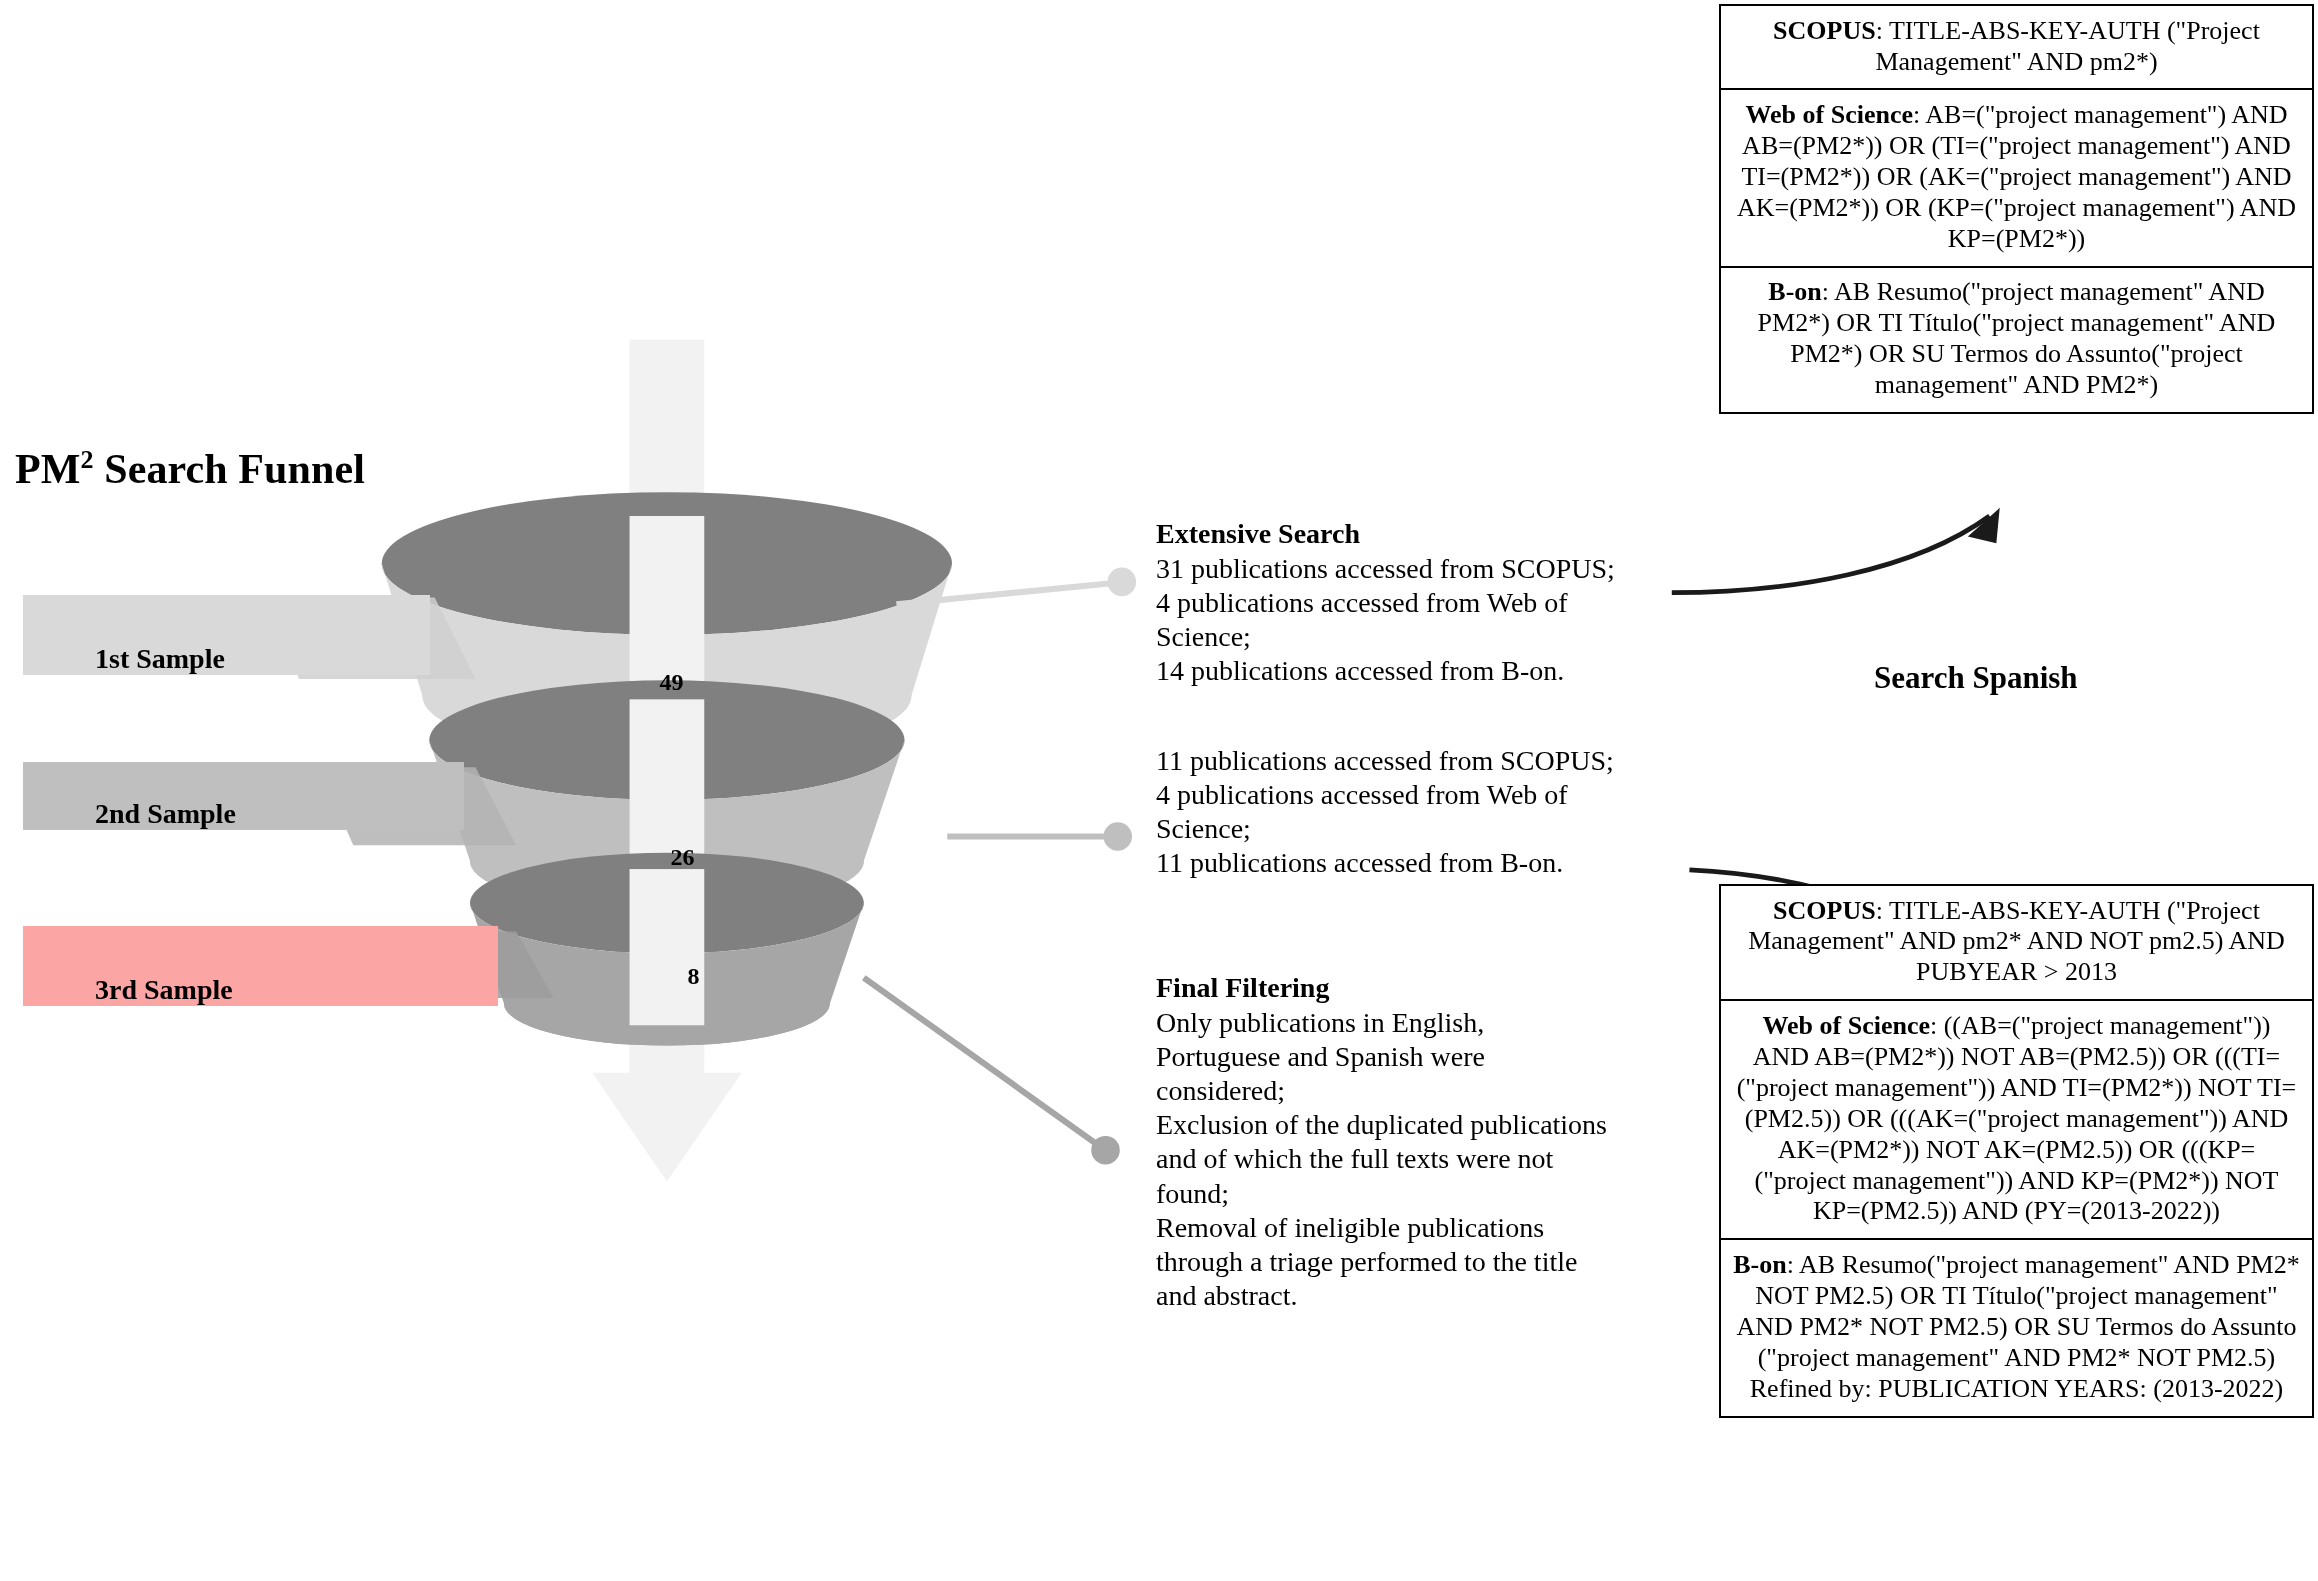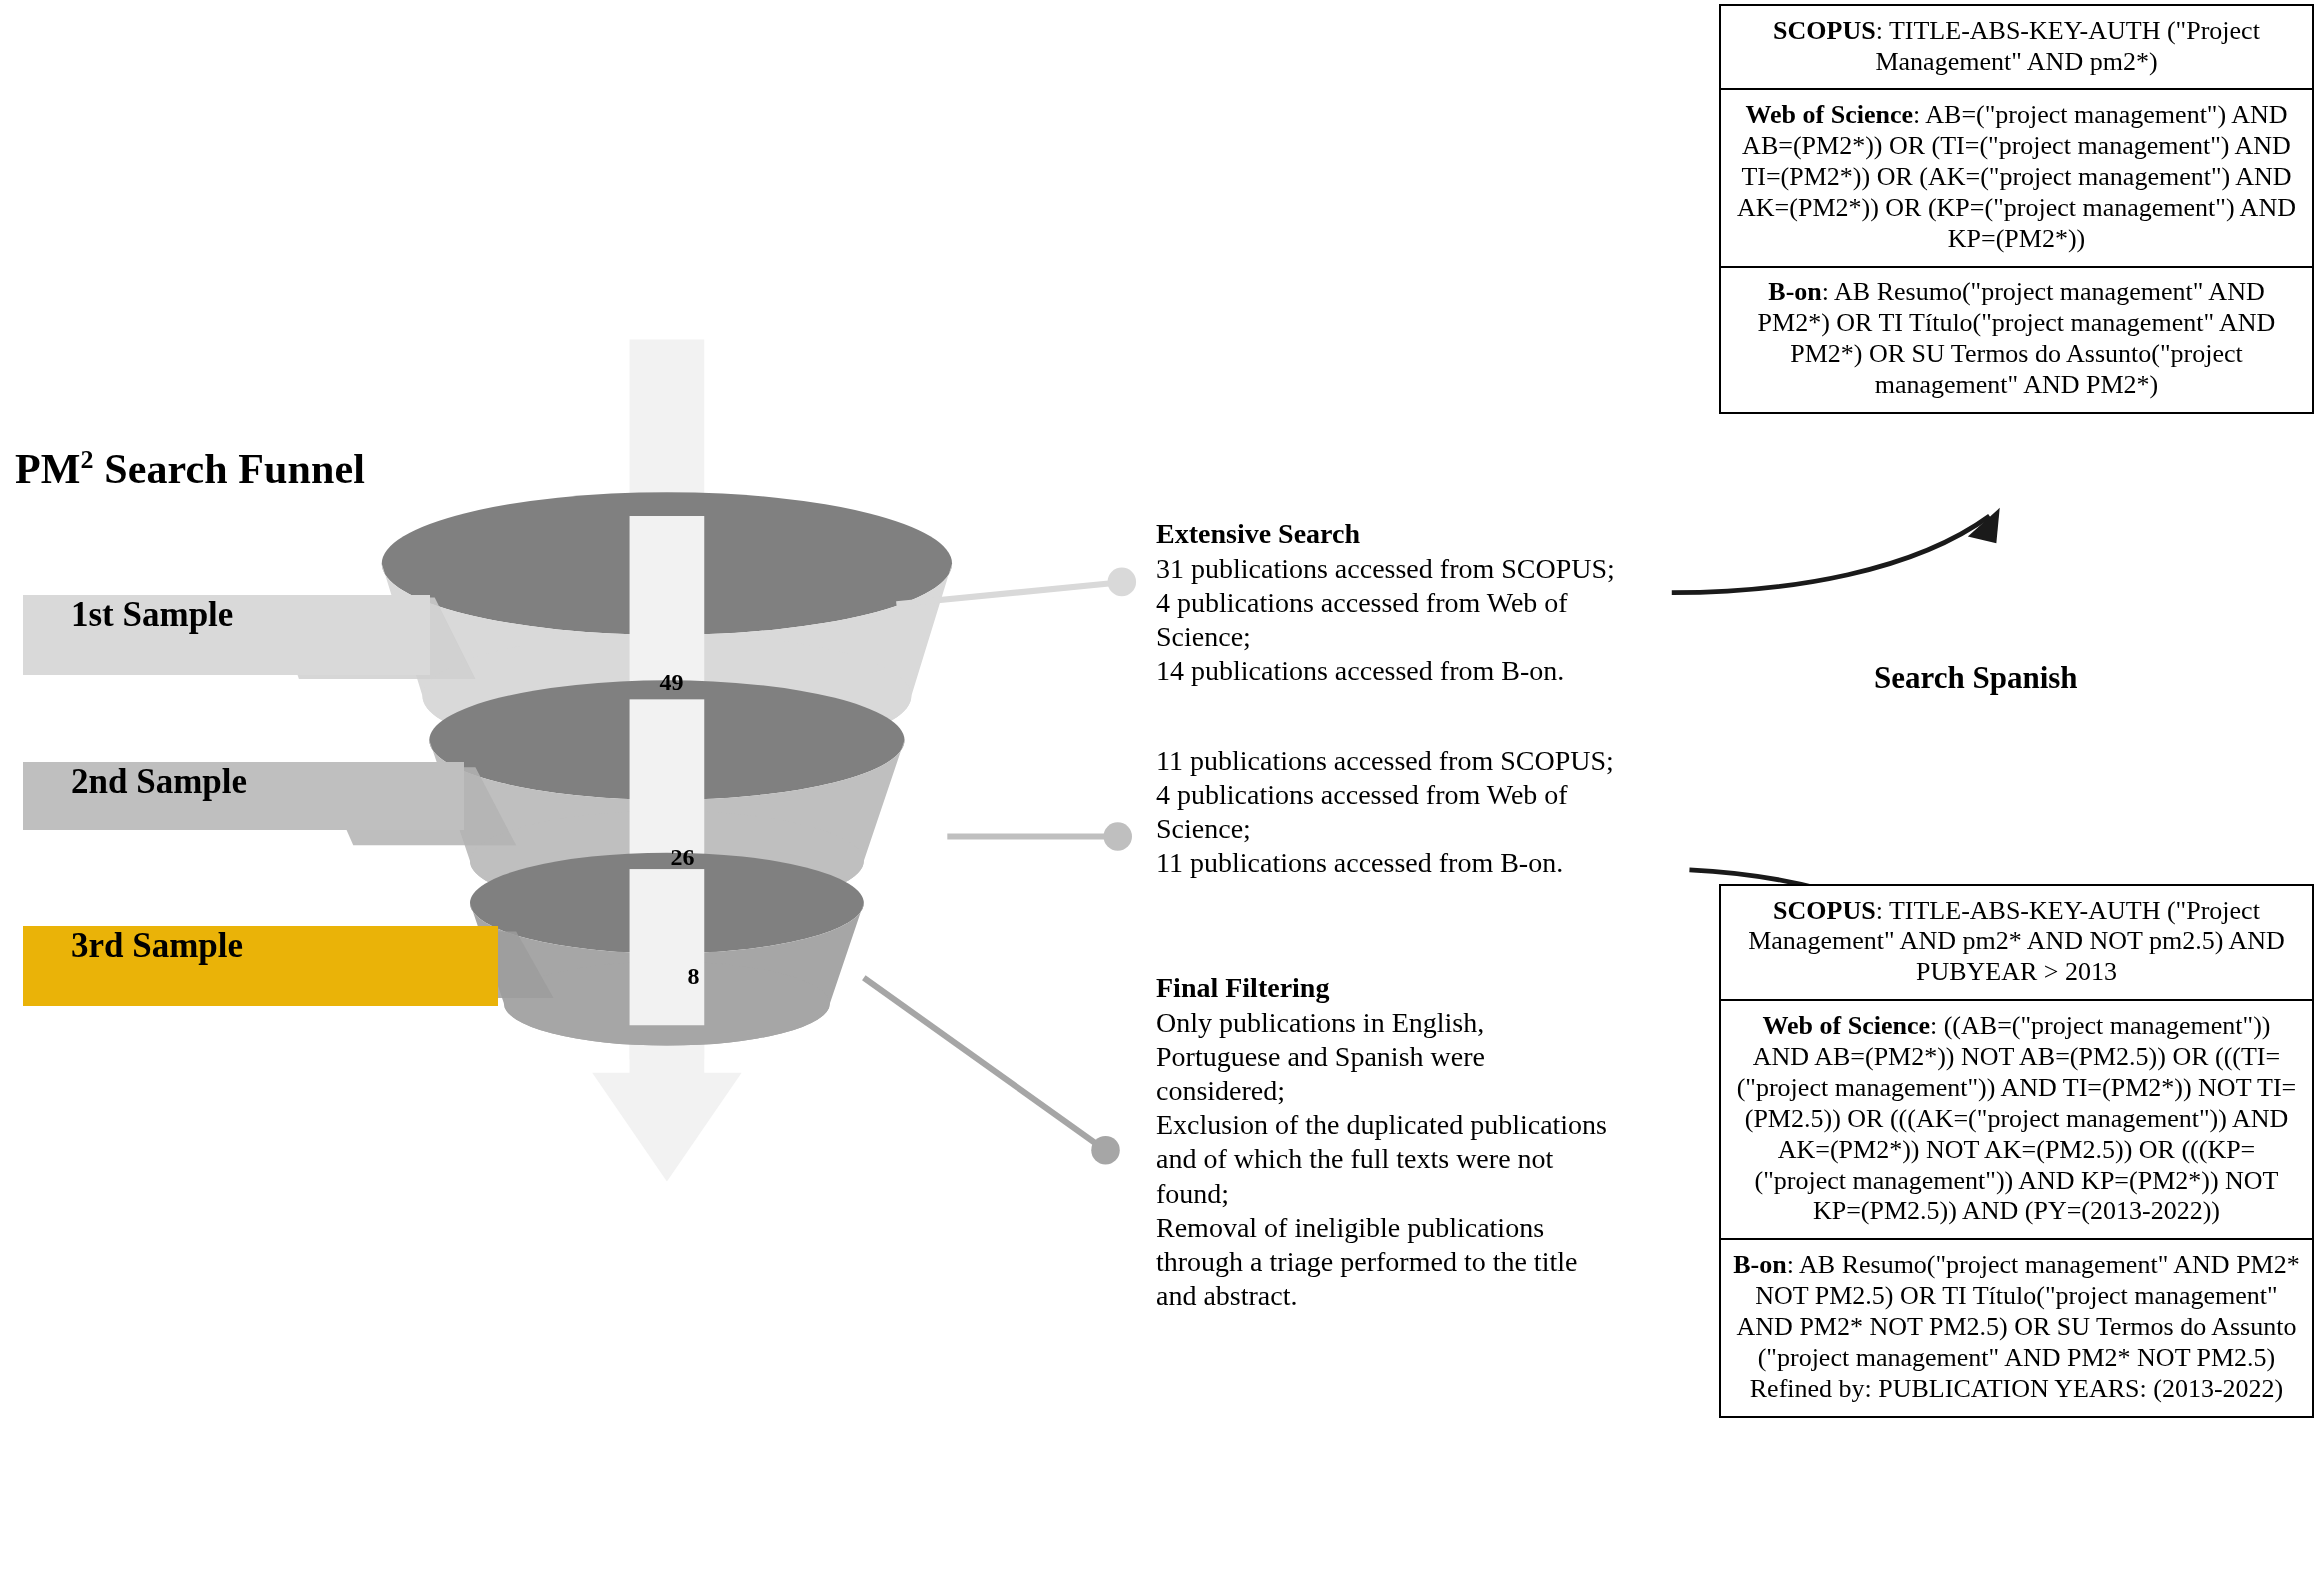--- a/index.html
+++ b/index.html
@@ -40,30 +40,30 @@
   #page-title sup {
     font-size: 0.62em;
     vertical-align: super;
     line-height: 0;
   }
 
   
   .sample-bar {
     position: absolute;
     display: flex;
-    align-items: flex-start;
-    font-size: 35px;
-    font-weight: bold;
-    padding-left: 48px;
+    align-items: flex-end;
+    font-size: 28px;
+    font-weight: bold;
+    padding-left: 72px;
     box-sizing: border-box;
     white-space: nowrap;
   }
   #sample-bar-1 { left: 23px;  top: 595px;  width: 407px; height: 80px; background: #d9d9d9; }
   #sample-bar-2 { left: 23px;  top: 762px; width: 441px; height: 68px; background: #bfbfbf; }
-  #sample-bar-3 { left: 23px;  top: 926px; width: 475px; height: 80px; background: #eab308; }
+  #sample-bar-3 { left: 23px;  top: 926px; width: 475px; height: 80px; background: #fca5a5; }
 
   
   .stage-count {
     position: absolute;
     font-size: 24px;
     font-weight: bold;
     text-align: center;
     width: 81px;
   }
   #stage-count-1 { left: 631px;  top: 669px;  }

